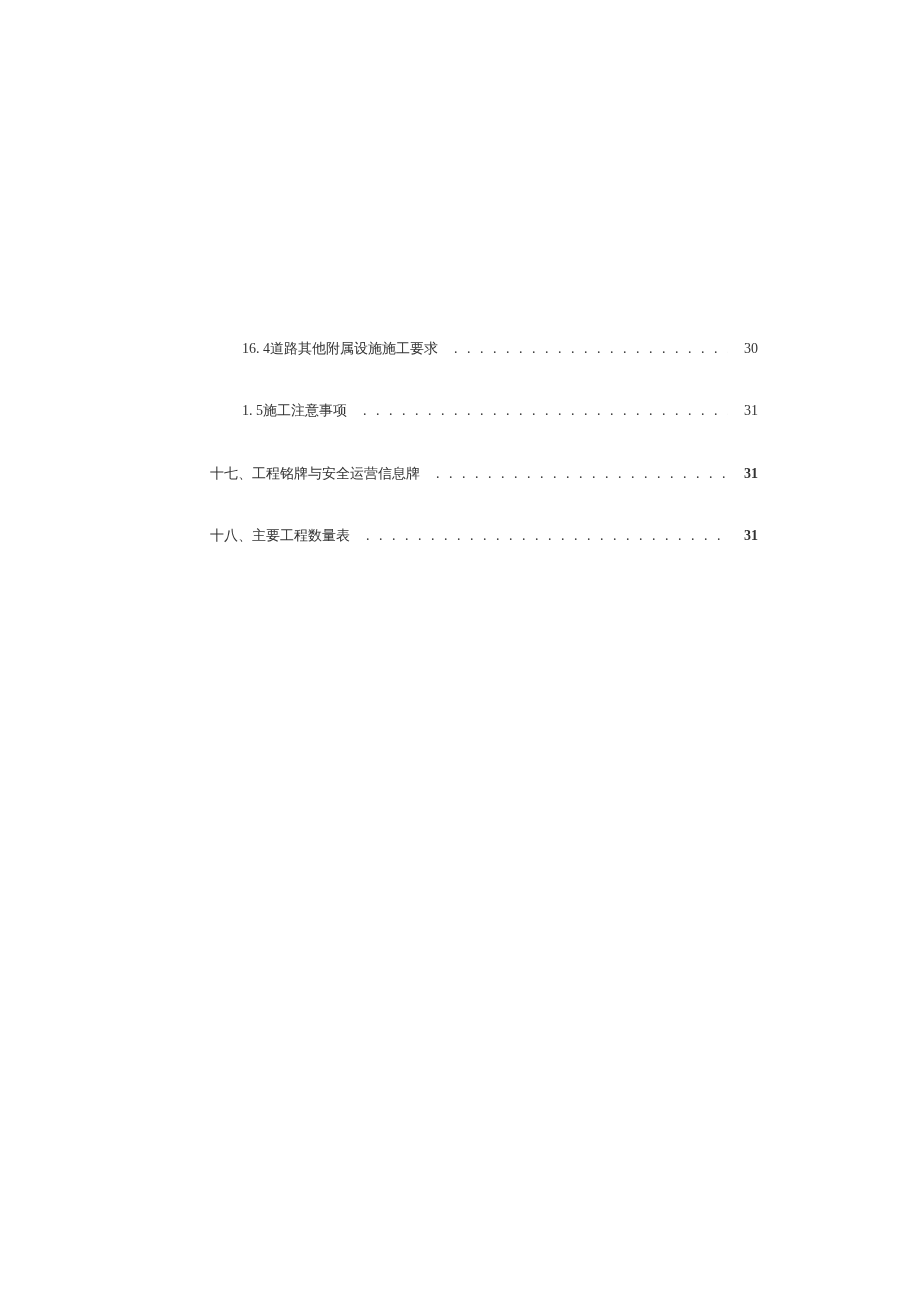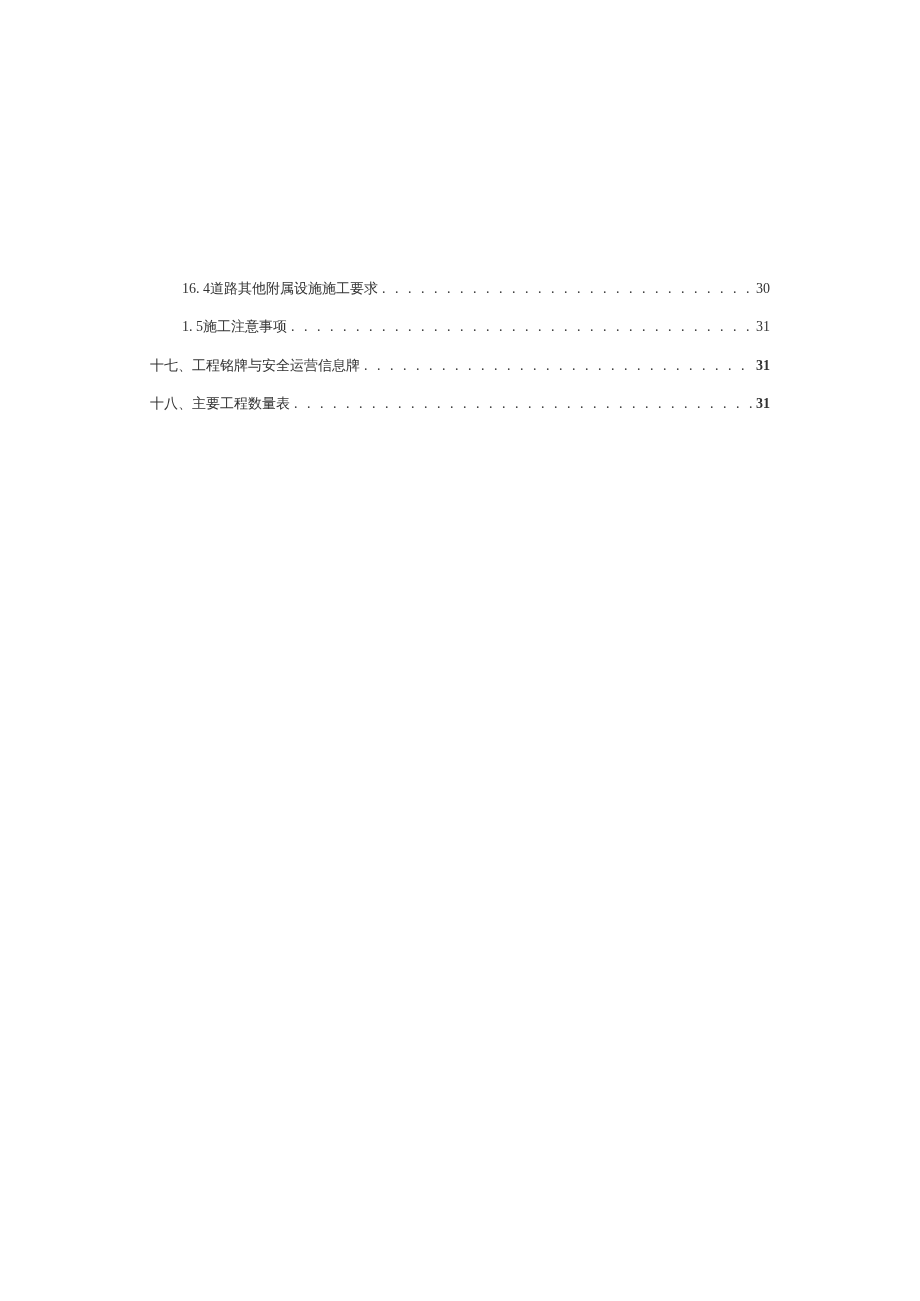--- a/index.html
+++ b/index.html
@@ -1,16 +1,16 @@
 <!DOCTYPE html>
 <html><head>
   <meta charset="utf-8">
   <style>
     * {
-      margin: 0;
+      margin: 12px;
       padding: 0;
       box-sizing: border-box;
     }
     body {
       width: 920px;
       height: 1301px;
       background: #ffffff;
       font-family: "SimSun", "宋体", serif;
       position: relative;
     }

